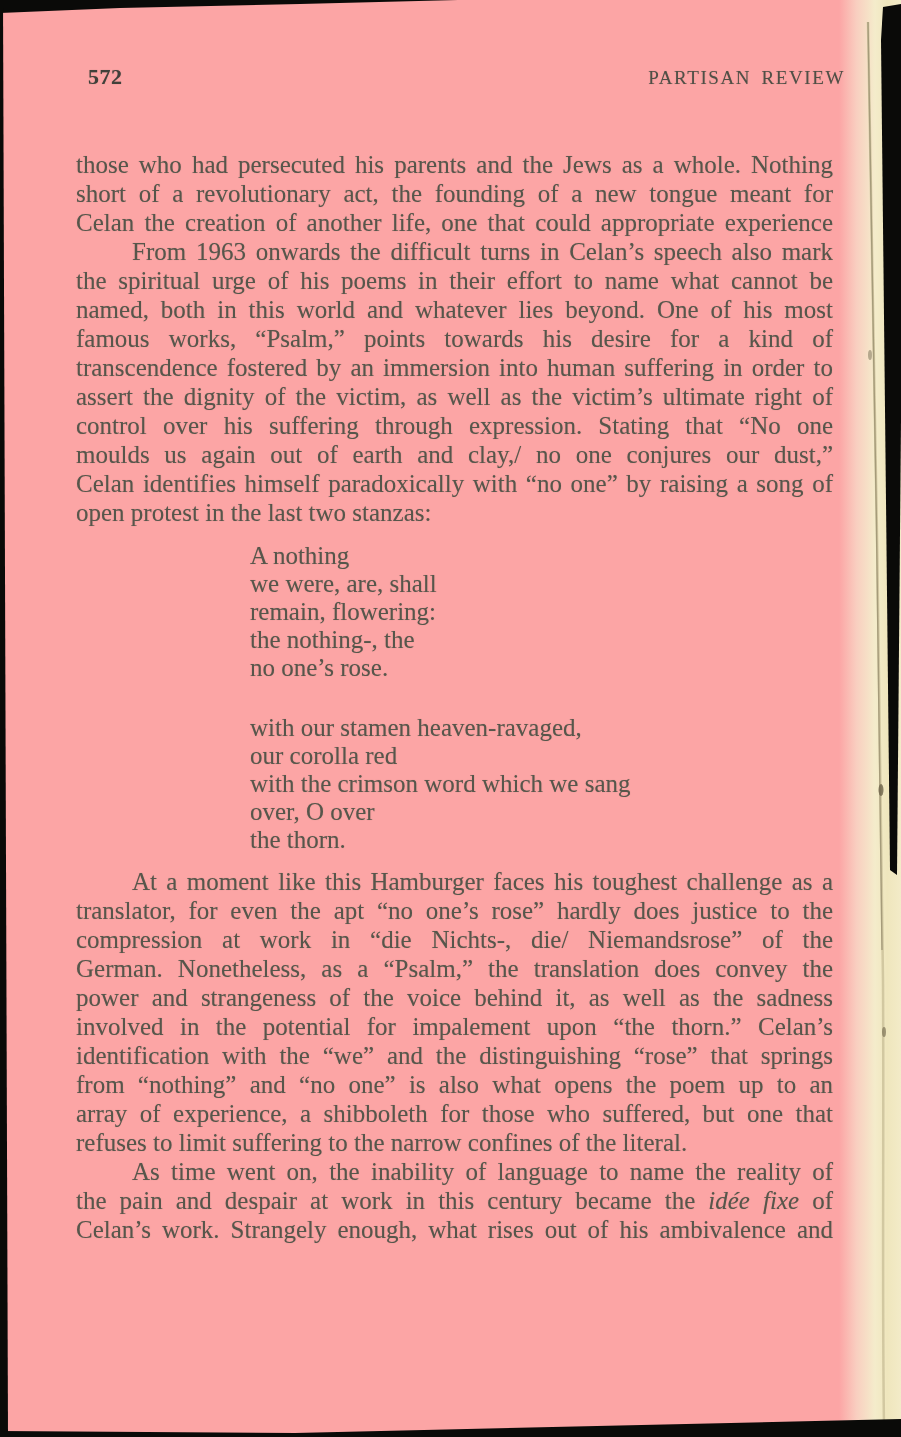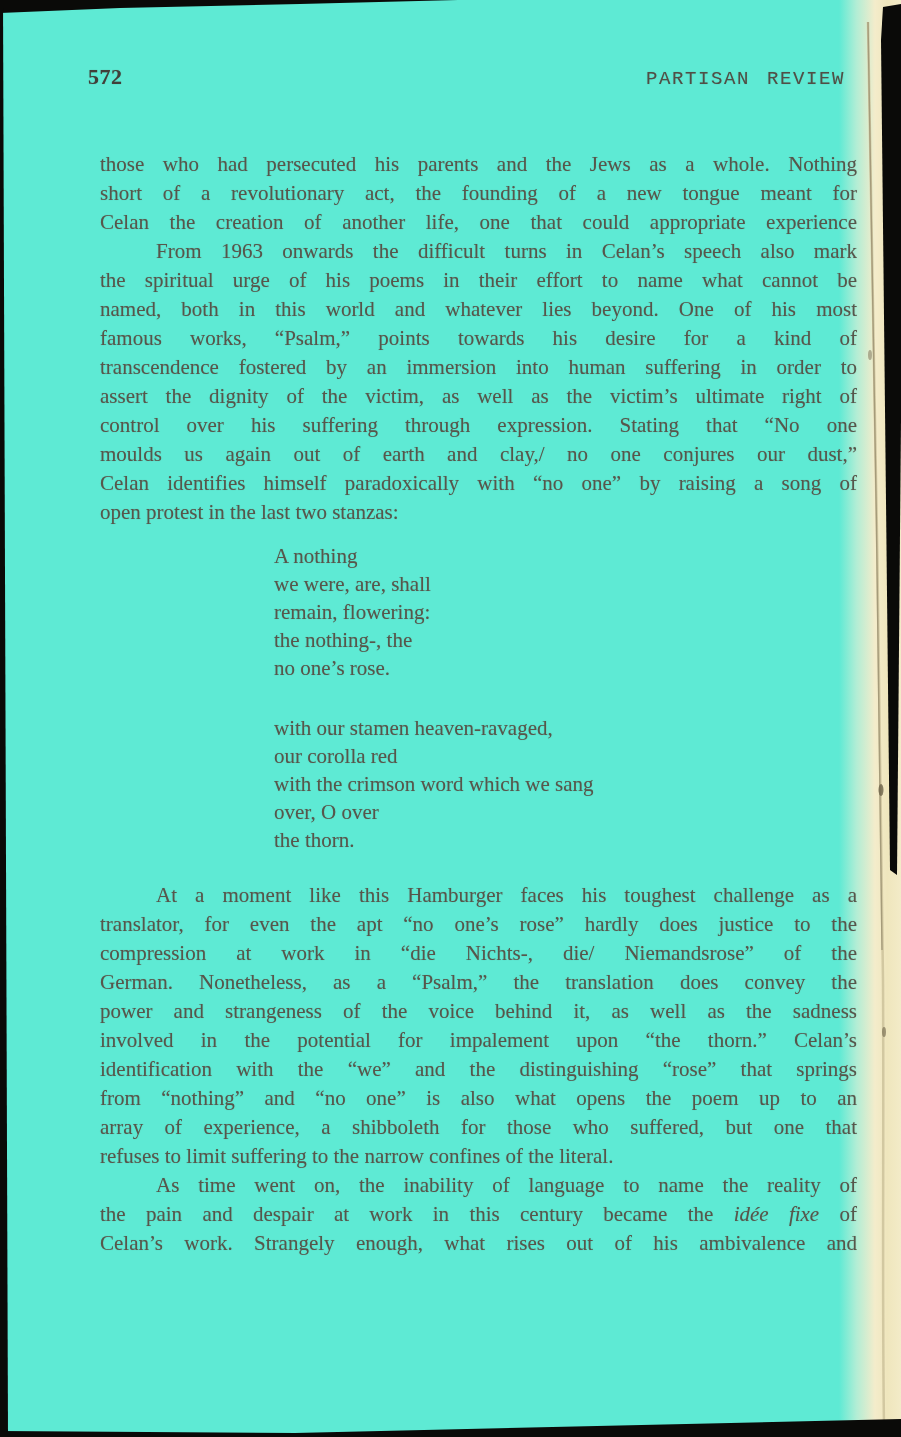--- a/index.html
+++ b/index.html
@@ -10,21 +10,21 @@
     width: 901px;
     height: 1437px;
     position: relative;
     overflow: hidden;
     background: #fdfcf8;
     font-family: "Liberation Serif", serif;
   }
   .page {
     position: absolute;
     inset: 0;
-    background: #5eead4;
+    background: #fca5a5;
   }
   
   .edge-band {
     position: absolute;
     top: 0;
     right: 0;
     width: 62px;
     height: 1437px;
     background: linear-gradient(to right,
       rgba(244,238,212,0) 0%,
@@ -48,28 +48,27 @@
     color: #41403a;
     letter-spacing: 0.5px;
     text-shadow: 0 0 1px rgba(65,64,58,0.4);
   }
   .journal {
     font-size: 19px;
     letter-spacing: 1.6px;
     word-spacing: 4px;
     color: #504f46;
     text-shadow: 0 0 1px rgba(80,79,70,0.35);
-    font-family: Liberation Mono, monospace;
   }
   .content {
     position: absolute;
-    left: 100px;
+    left: 76px;
     top: 150px;
     width: 757px;
-    font-size: 21px;
+    font-size: 25px;
     line-height: 29px;
     color: #57564b;
     text-shadow: 0 0 1px rgba(87,86,75,0.35);
     font-family: Liberation Serif, serif;
   }
   .para .line {
     text-align: justify;
     text-align-last: justify;
   }
   .para.indent .line:first-child {
@@ -79,21 +78,21 @@
     text-align-last: left;
   }
   .stanza {
     margin-top: 32px;
     line-height: 28px;
   }
   .para + .stanza {
     margin-top: 15px;
   }
   .stanza + .para {
-    margin-top: 27px;
+    margin-top: 13px;
   }
   .stanza .line {
     padding-left: 174px;
     text-align: left;
   }
   .artifacts {
     position: absolute;
     inset: 0;
     pointer-events: none;
   }

